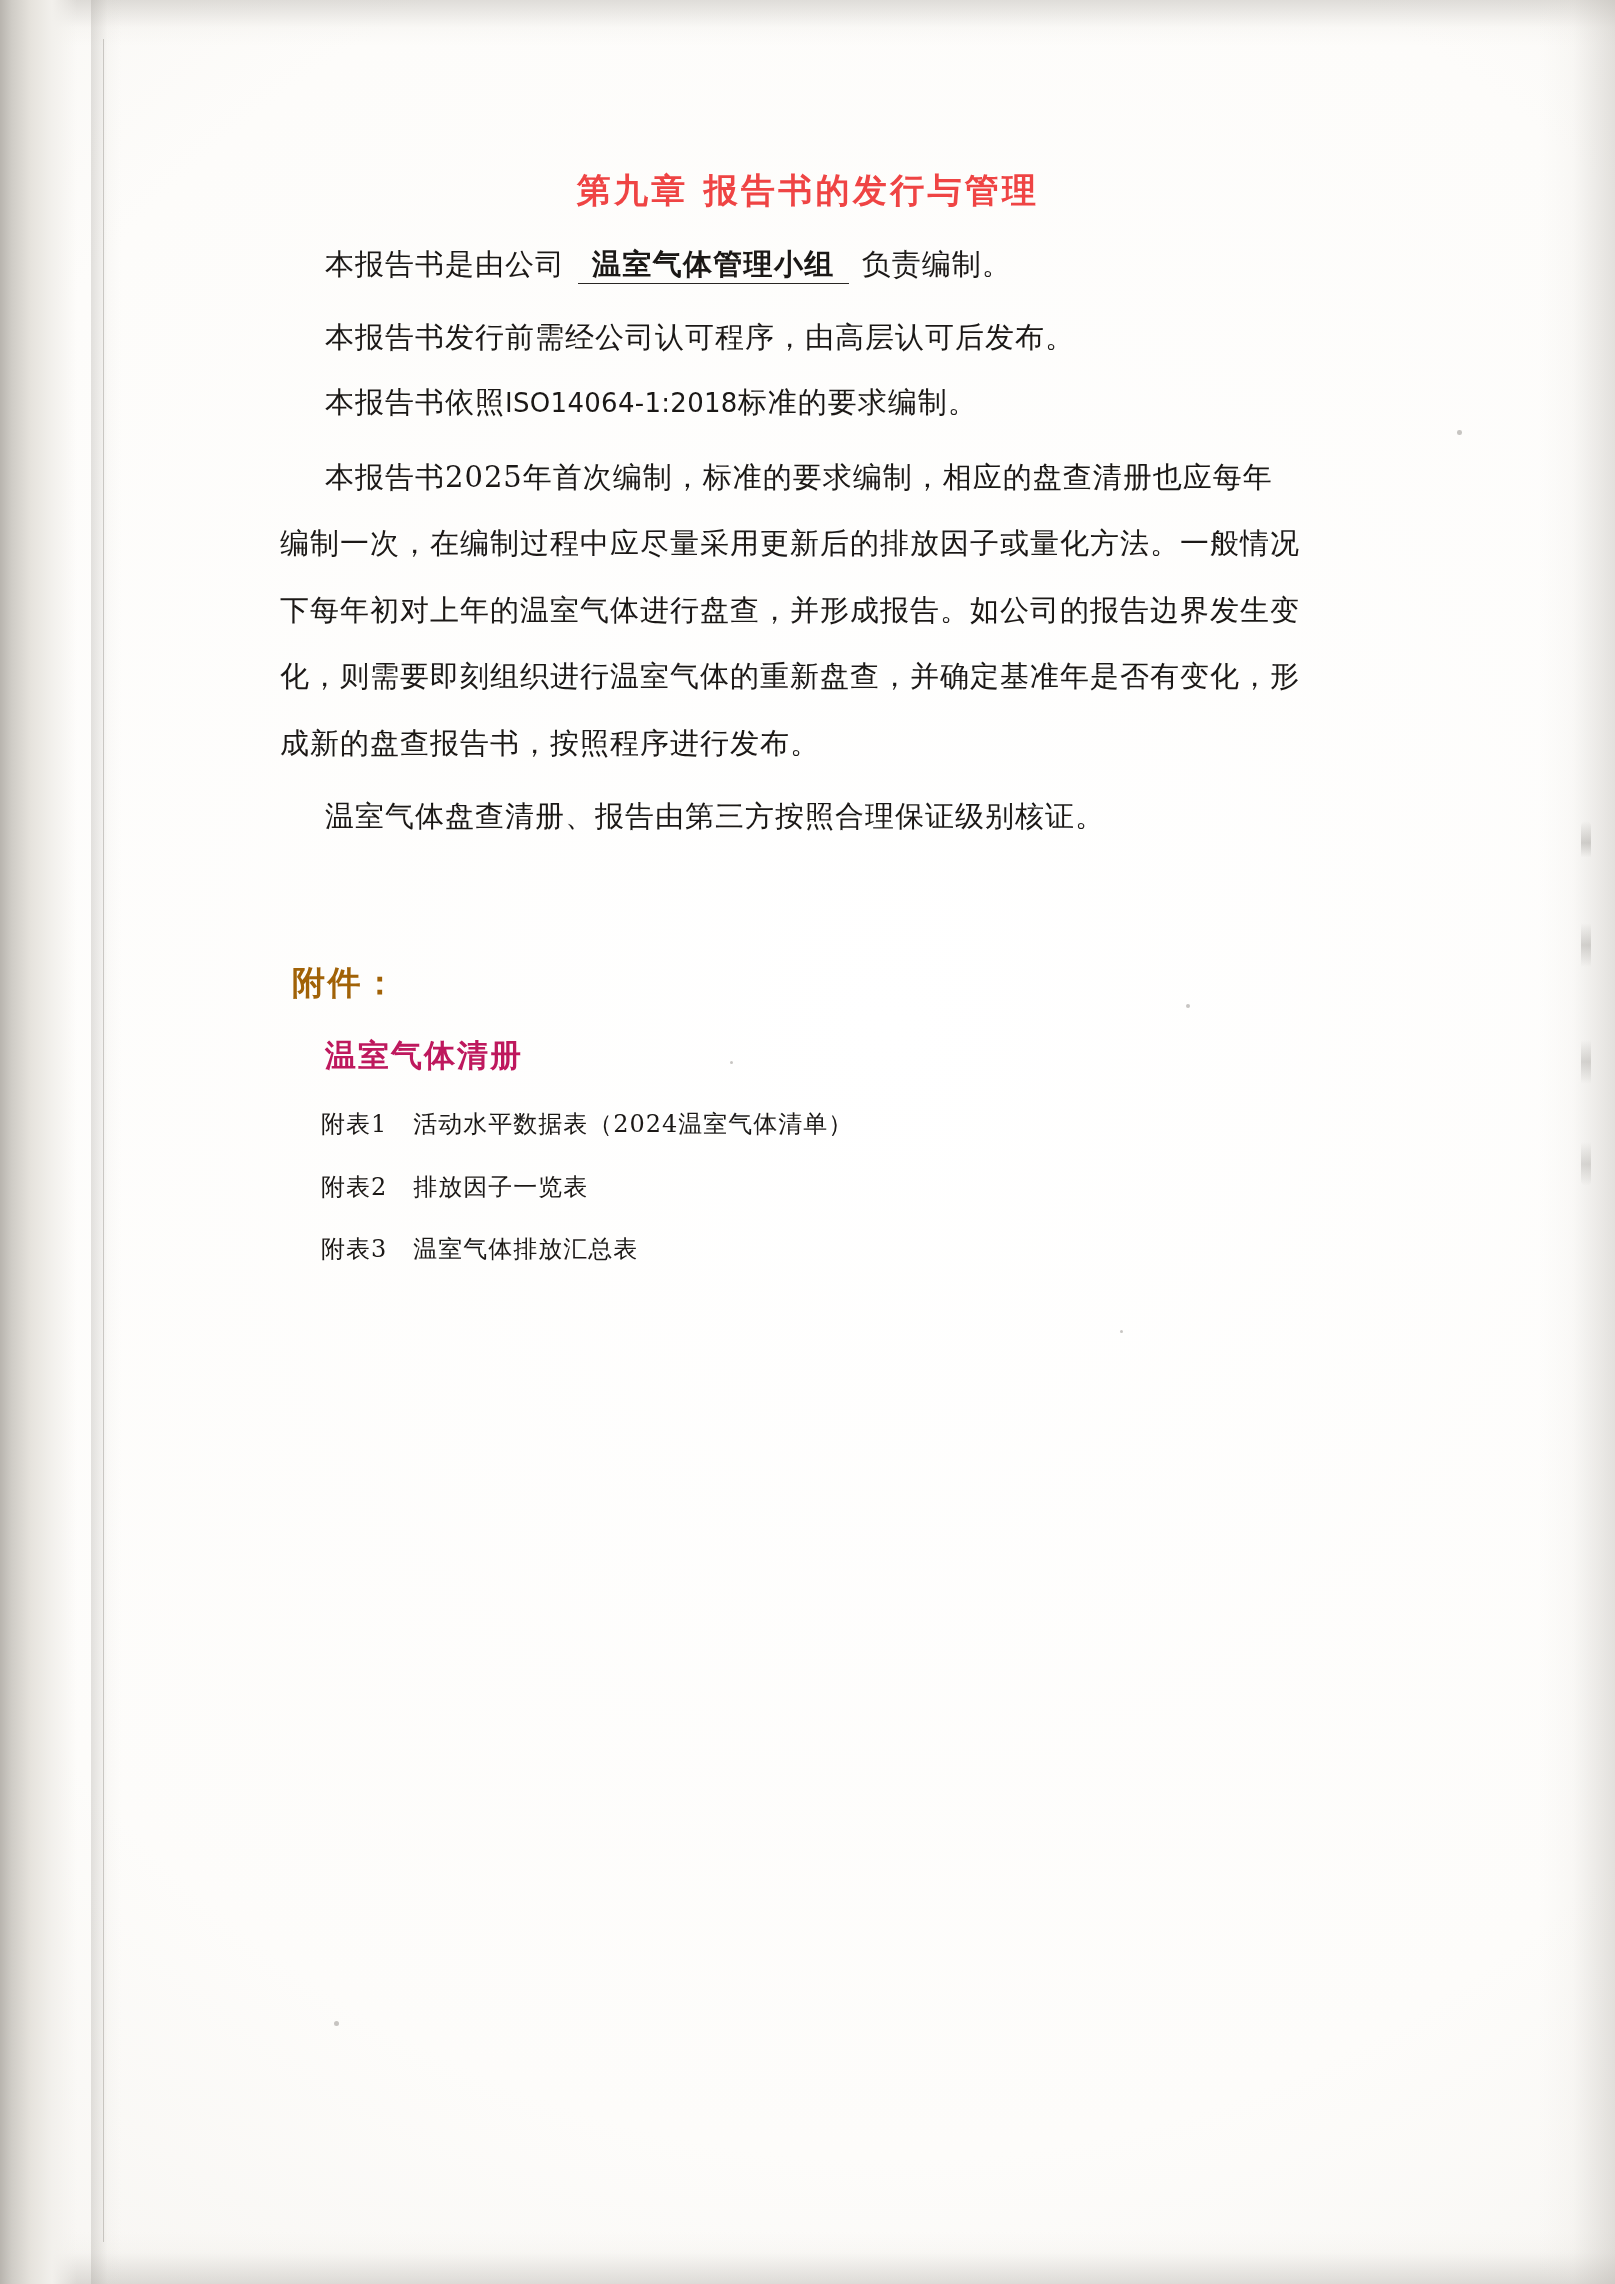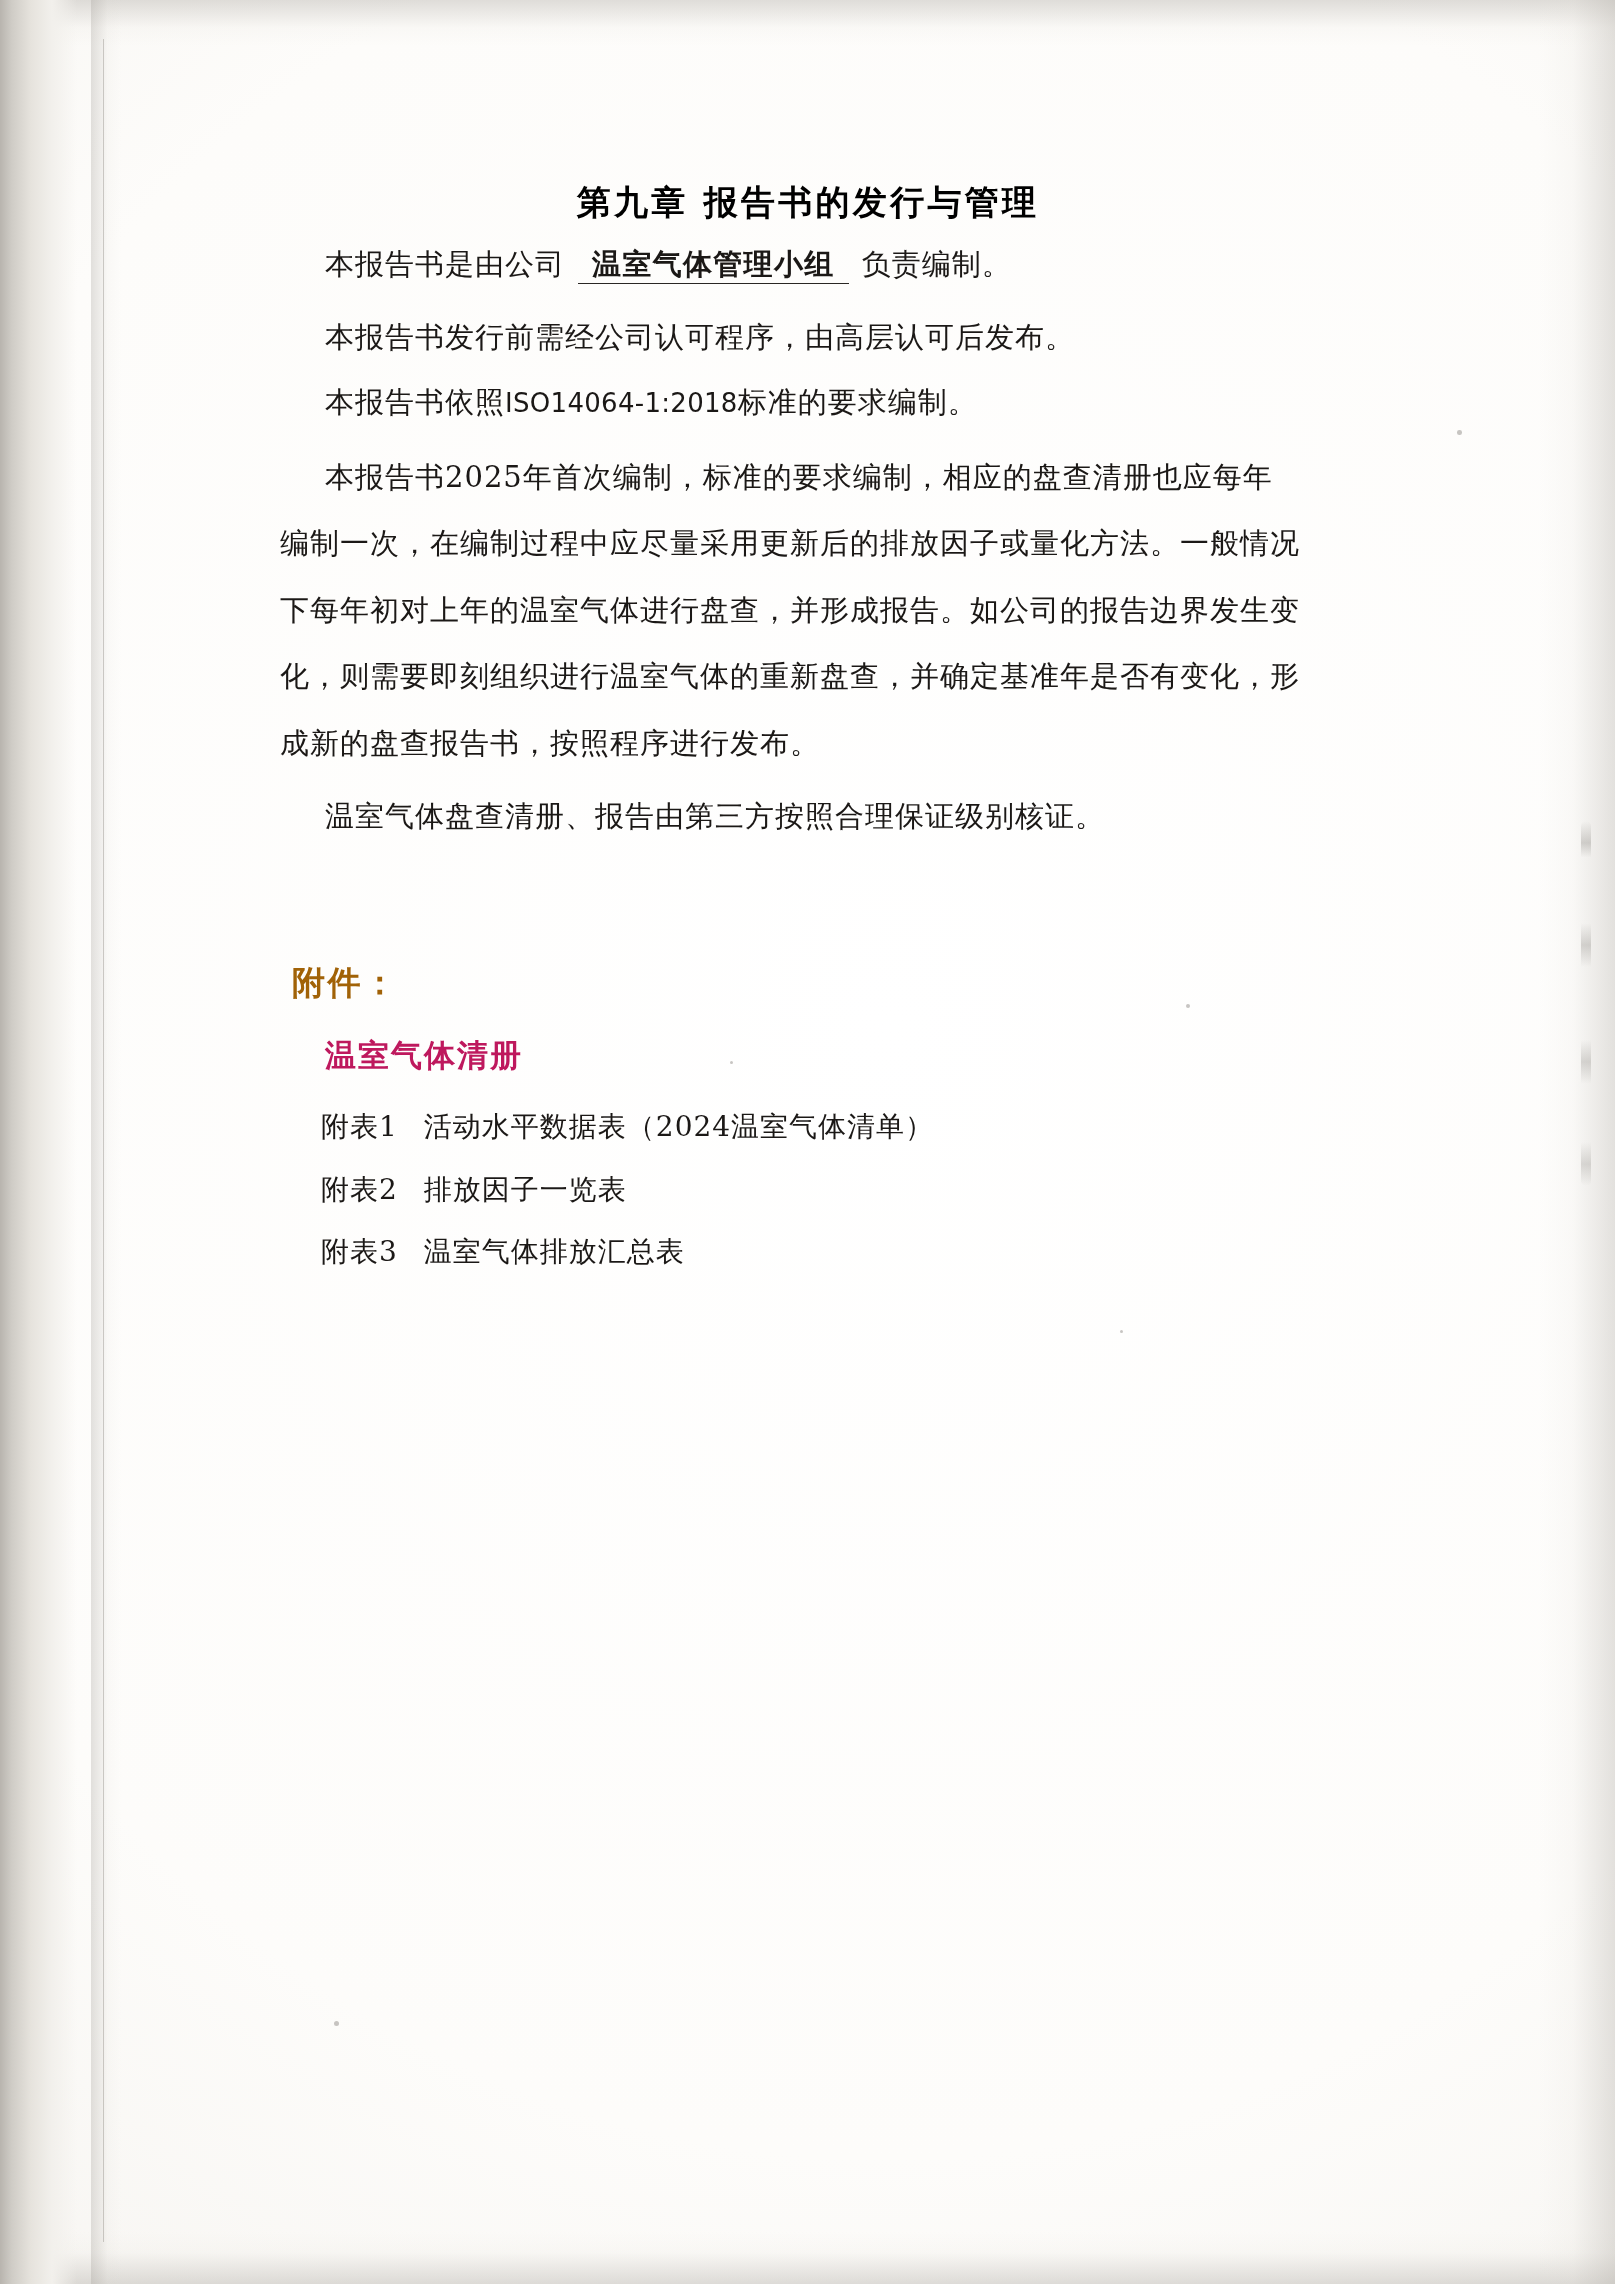--- a/index.html
+++ b/index.html
@@ -96,22 +96,21 @@
   }
   .doc-title {
     position: absolute;
     left: 0; top: 168px;
     width: 1616px;
     text-align: center;
     font-family: "DejaVu Serif", serif;
     font-weight: bold;
     font-size: 34px;
     letter-spacing: 3.3px;
-    color: #000000;
-    margin-top: 12px;
+    color: #ef4444;
   }
   .para {
     position: absolute;
     font-size: 29px;
     line-height: 1.0;
     letter-spacing: 1px;
     white-space: nowrap;
     color: #1b1816;
   }
   .fill-blank {
@@ -131,21 +130,21 @@
   }
   .attach-sub {
     position: absolute;
     font-weight: bold;
     font-size: 31px;
     letter-spacing: 2px;
     color: #be185d;
   }
   .attach-row {
     position: absolute;
-    font-size: 28px;
+    font-size: 24px;
     letter-spacing: 1px;
     white-space: nowrap;
     color: #1b1816;
   }
   .attach-row .num { margin-right: 26px; }
   .latin { font-family: "DejaVu Sans", sans-serif; font-size: 26px; letter-spacing: 0.3px; }
 </style>
 </head>
 <body>
 

